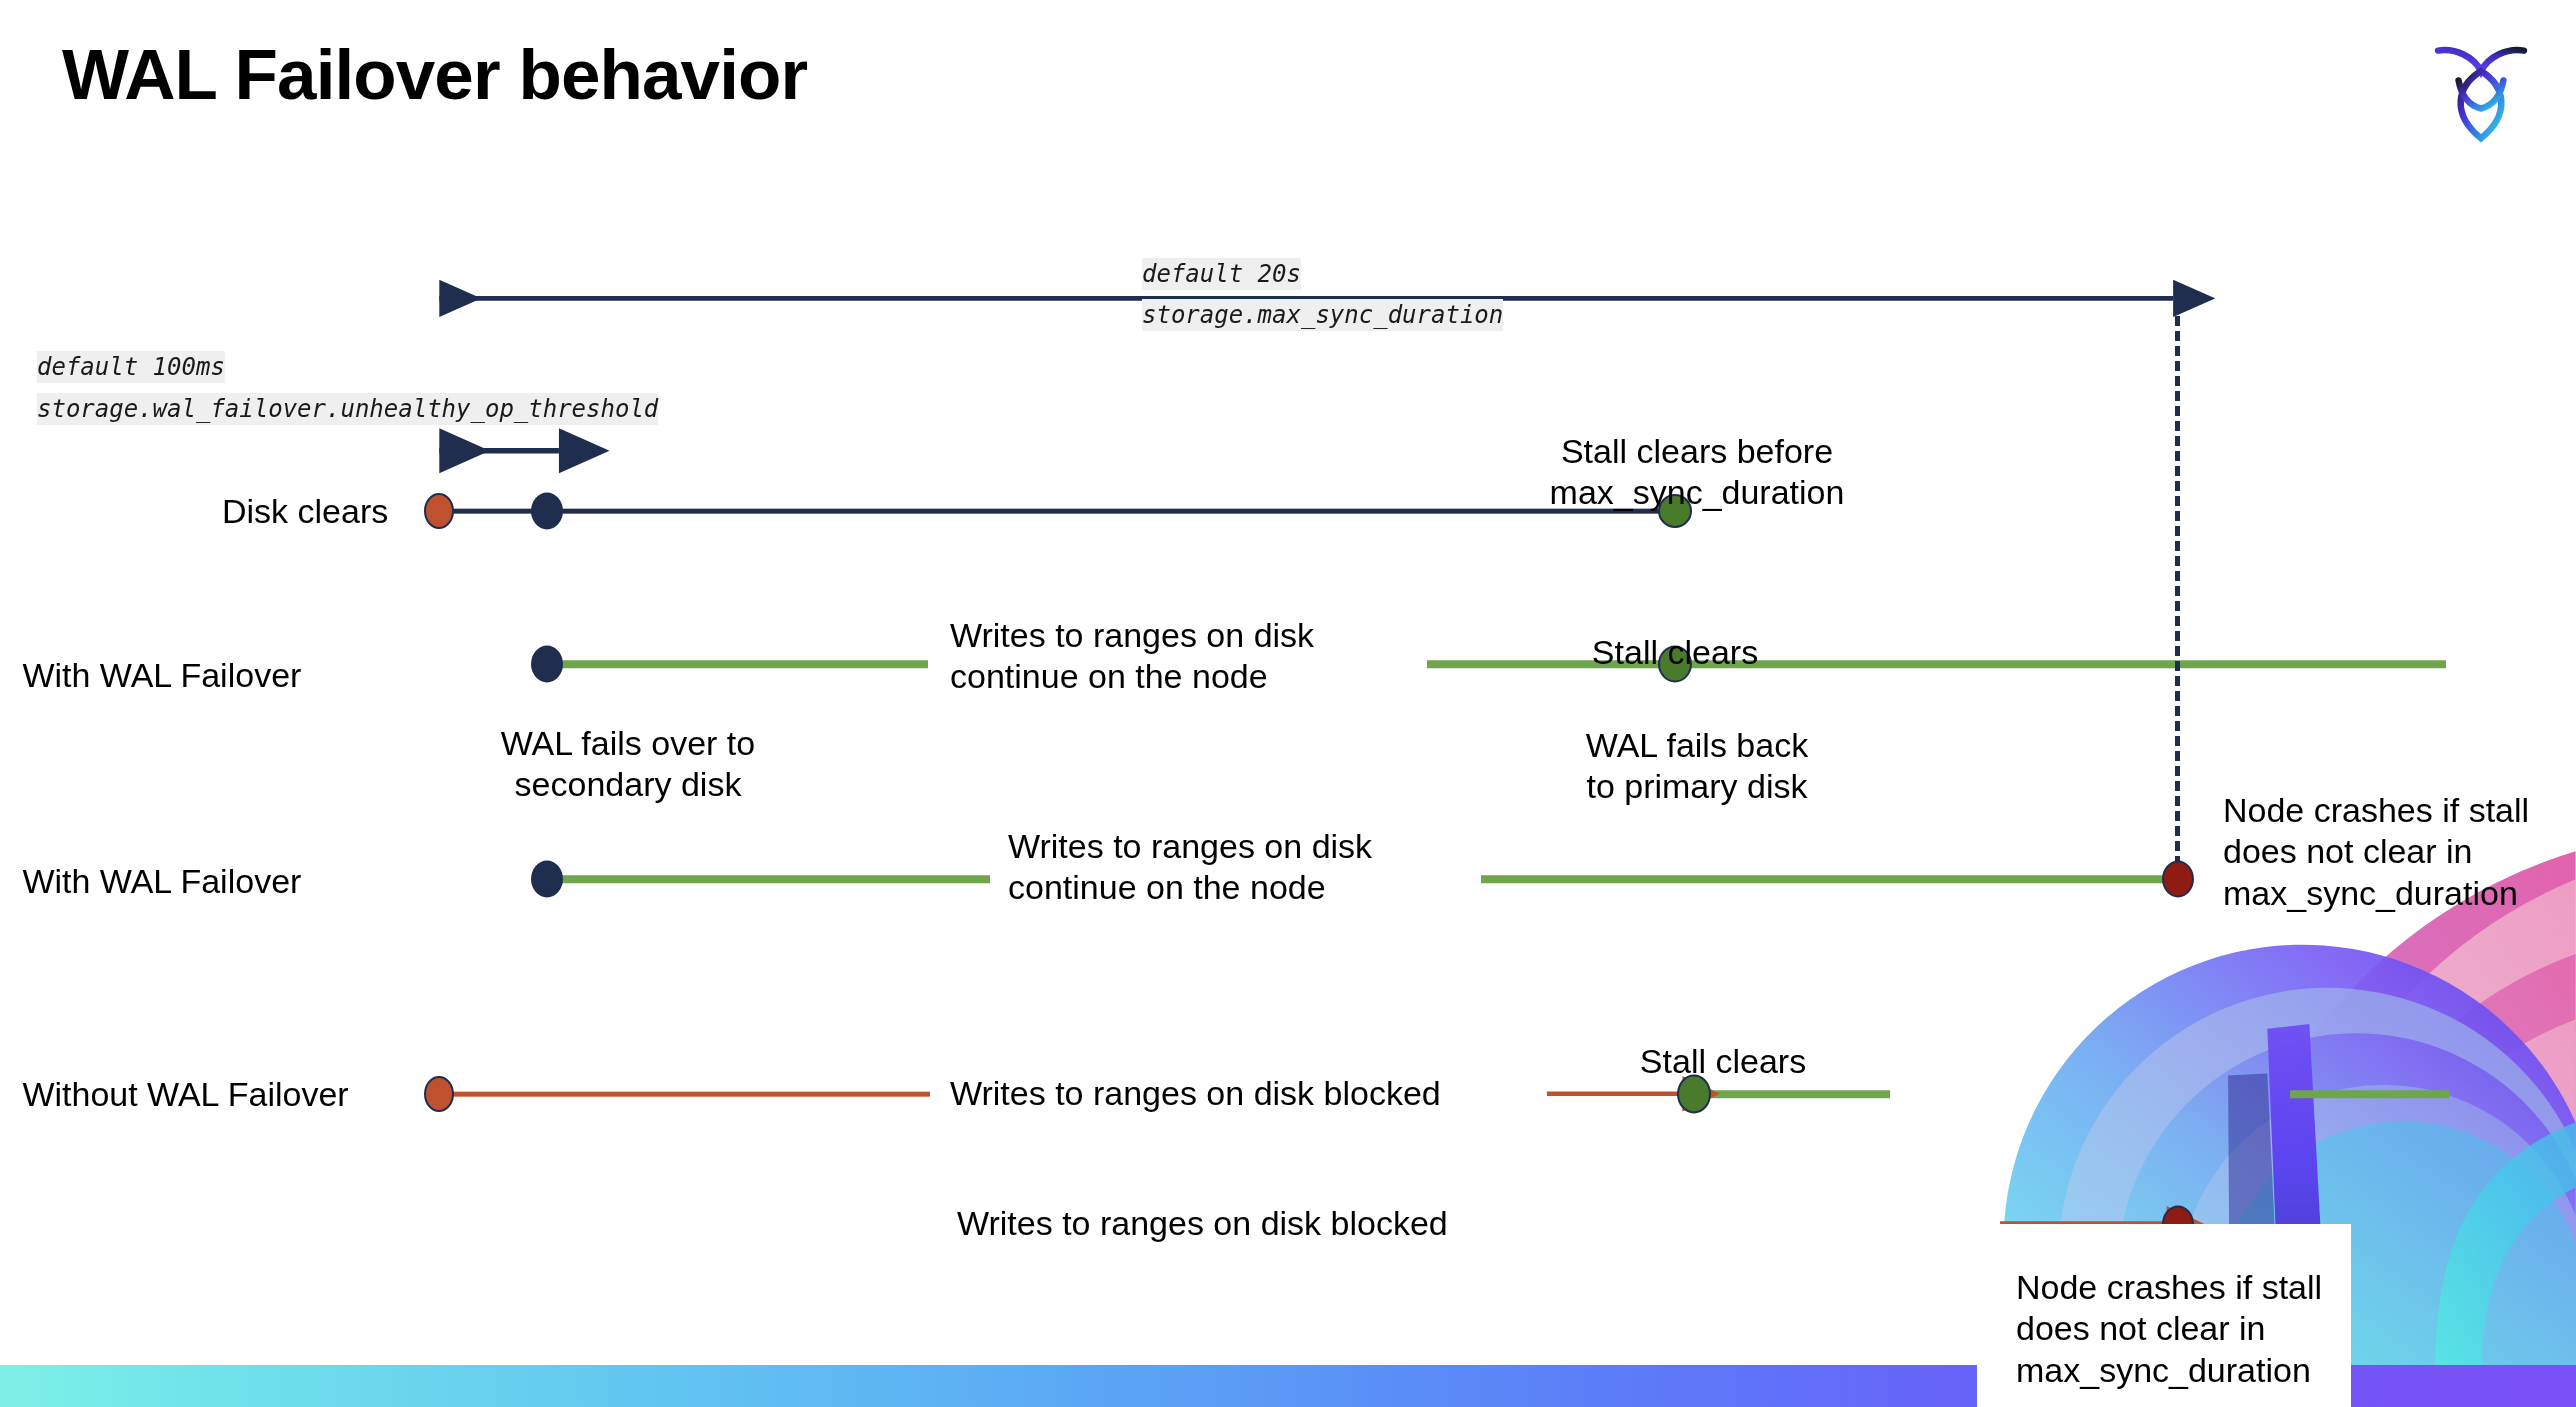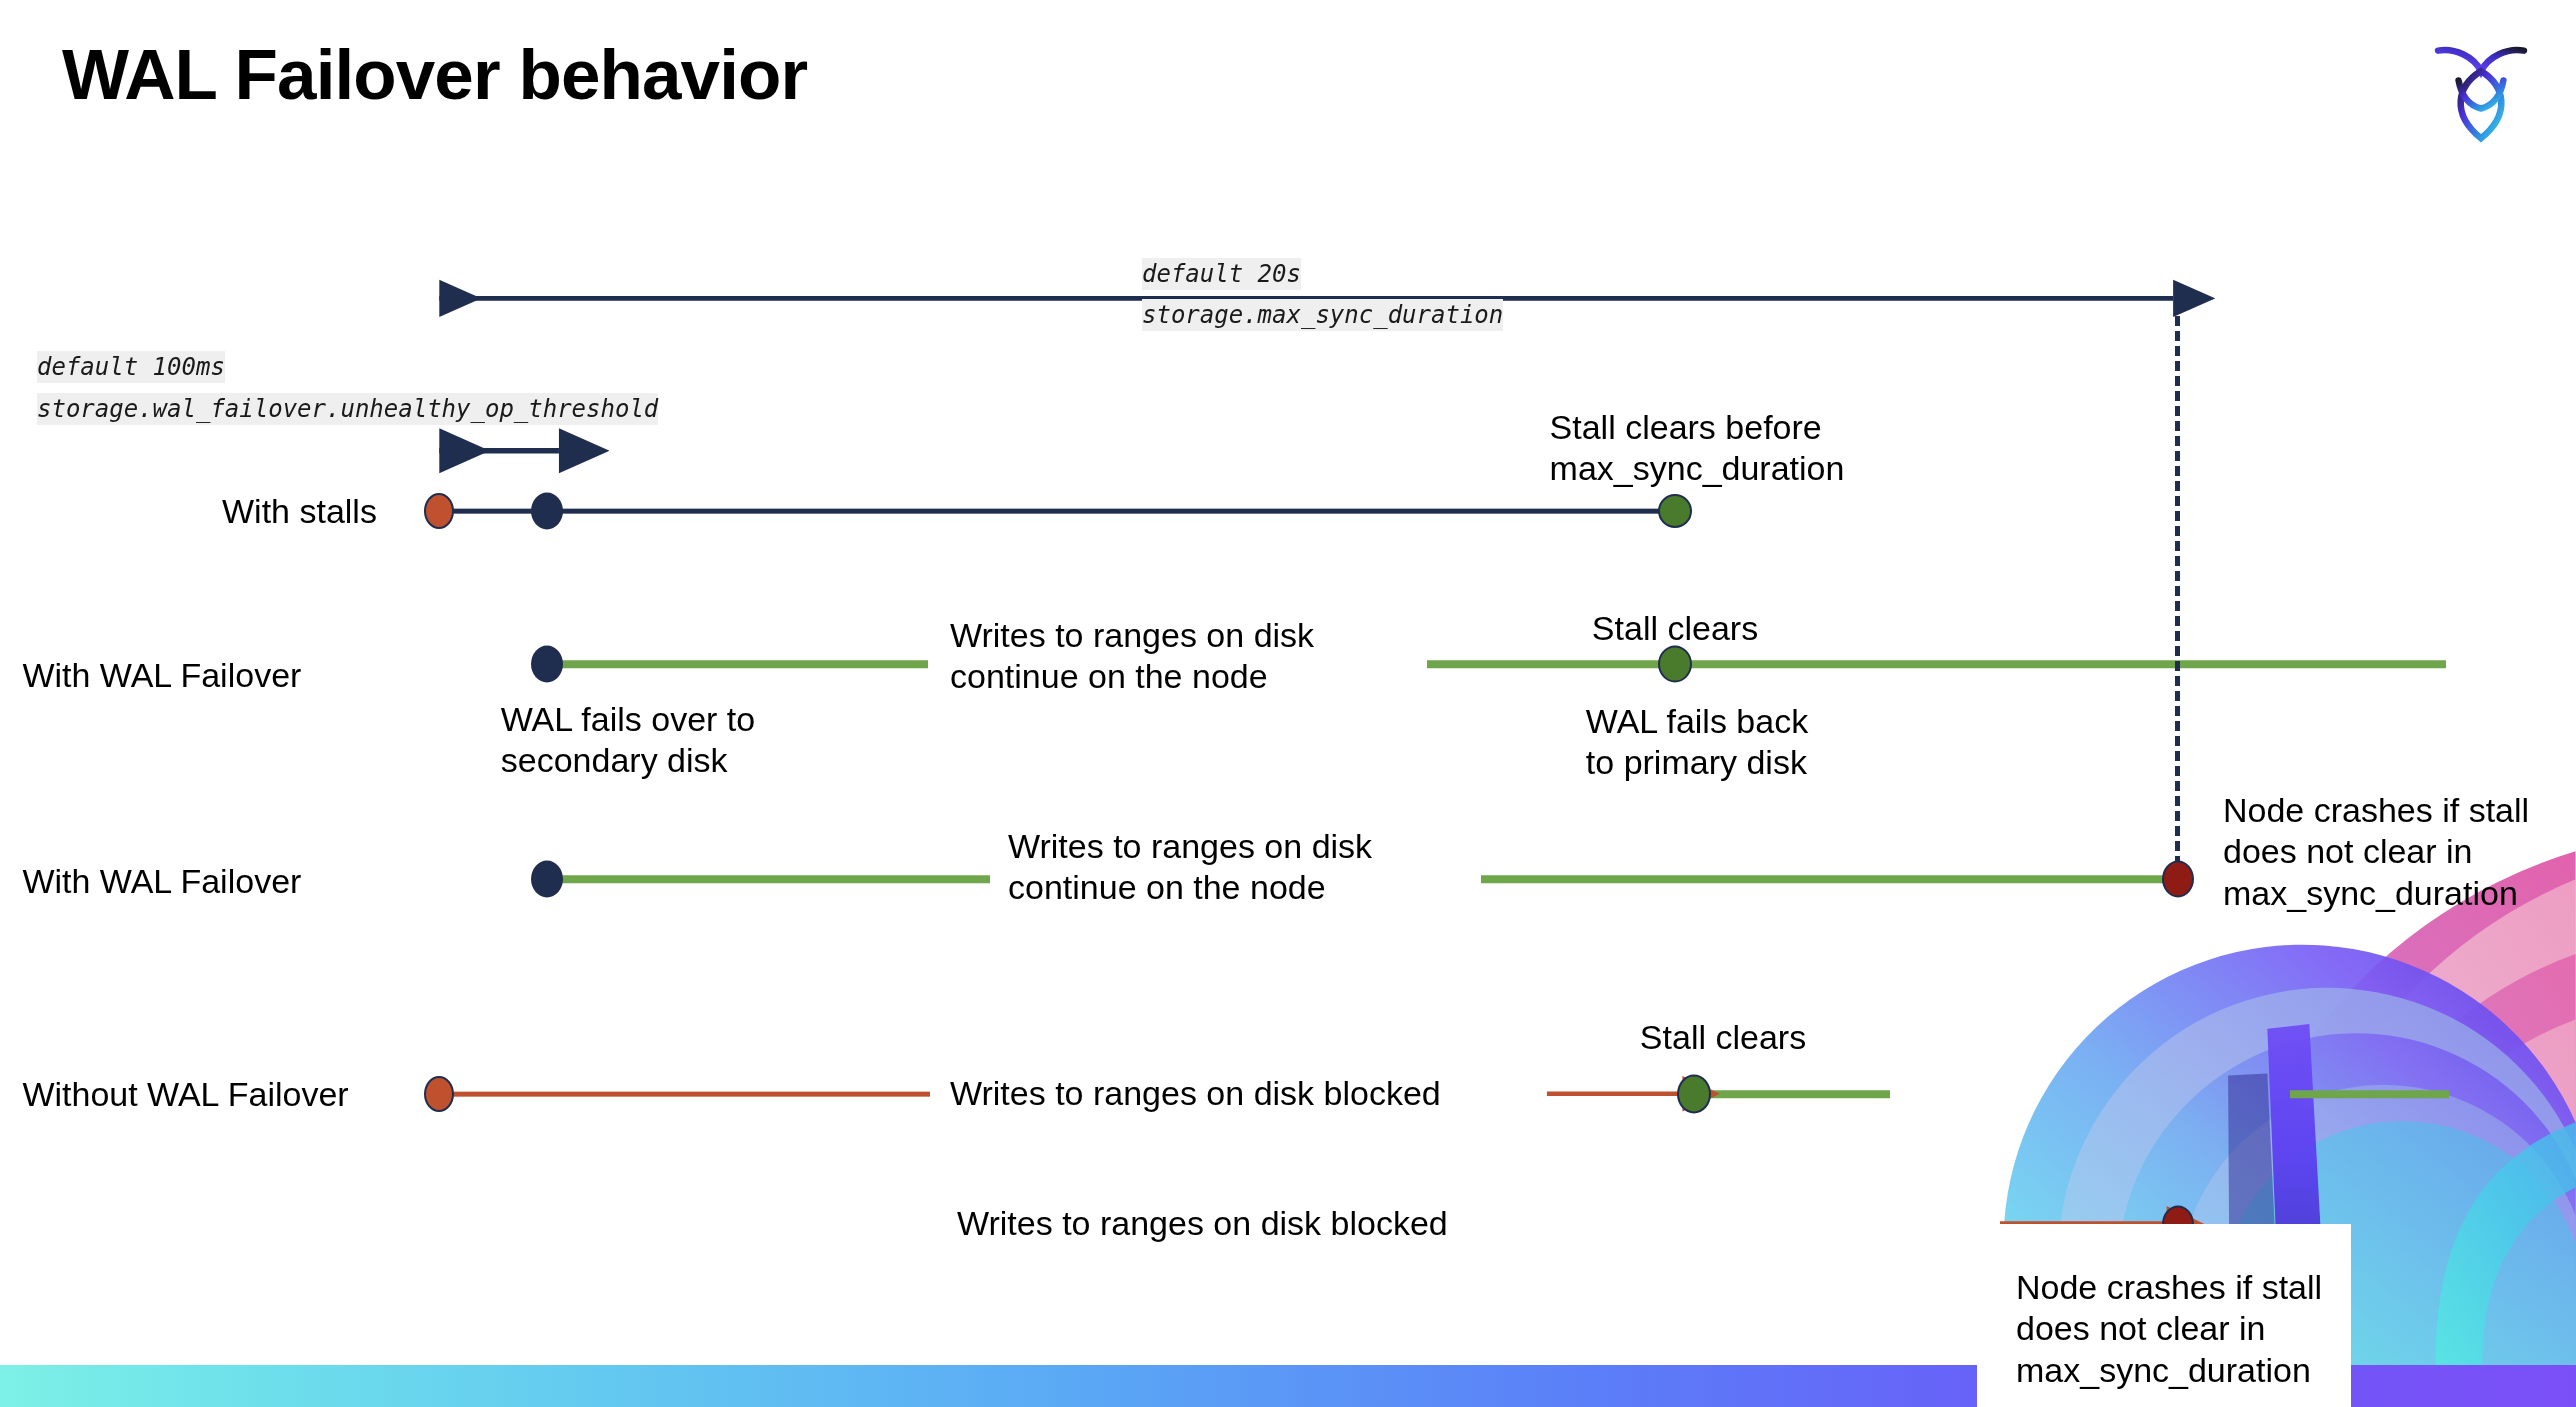--- a/index.html
+++ b/index.html
@@ -100,21 +100,21 @@
 
   
   .note {
     position: absolute;
     font-size: 34px;
     line-height: 1.22;
     color: #000000;
     white-space: pre-line;
     z-index: 8;
   }
-  .note.center { transform: translateX(-50%); }
+  .note.center { text-align: center; transform: translateX(-50%); margin-top: 24px; }
 
   
   .seg {
     position: absolute;
     transform: translateY(-50%);
   }
   .seg.navy   { background: #1f2d4e; }
   .seg.green  { background: #6fa64c; }
   .seg.rust   { background: #c0512e; }
 
@@ -255,21 +255,21 @@
 
     <line x1="1660" y1="1309" x2="2318" y2="1309" stroke="#c0512e" stroke-width="5" marker-end="url(#mRustR)"></line>
   </svg>
 
   <div class="mono" style="left:1142px; top:258px;">default 20s</div>
   <div class="mono" style="left:1142px; top:299px;">storage.max_sync_duration</div>
 
   <div class="mono" style="left:37px; top:351px;">default 100ms</div>
   <div class="mono" style="left:37px; top:393px;">storage.wal_failover.unhealthy_op_threshold</div>
 
-  <div class="row-label" style="left:222px; top:511px;">With stalls</div>
+  <div class="row-label" style="left:222px; top:511px;">Disk clears</div>
   <div class="seg navy" style="left:439px; top:511px; width:1238px; height:4.7px;"></div>
   <div class="dot rust" style="left:439px;  top:511px; width:30px; height:36px;"></div>
   <div class="dot navy" style="left:547px;  top:511px; width:32px; height:37px;"></div>
   <div class="dot green" style="left:1675px; top:511px; width:34px; height:34px;"></div>
   <div class="note center" style="left:1697px; top:407px;">Stall clears before
 max_sync_duration</div>
 
   <div class="row-label" style="left:22.4px; top:675px;">With WAL Failover</div>
   <div class="seg green" style="left:547px;  top:664px; width:381px; height:7.5px;"></div>
   <div class="seg green" style="left:1427px; top:664px; width:1019px; height:7.5px;"></div>

